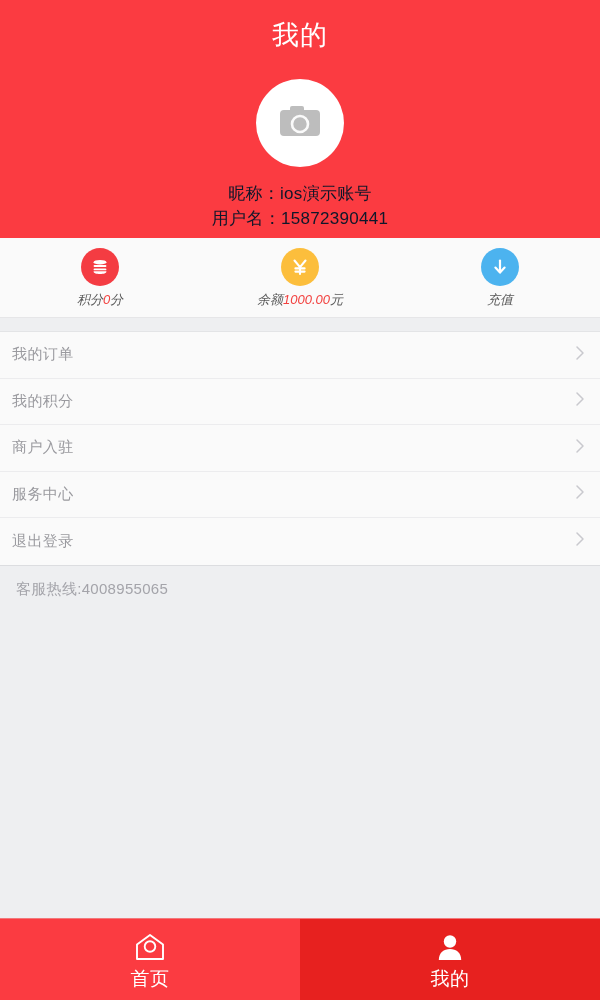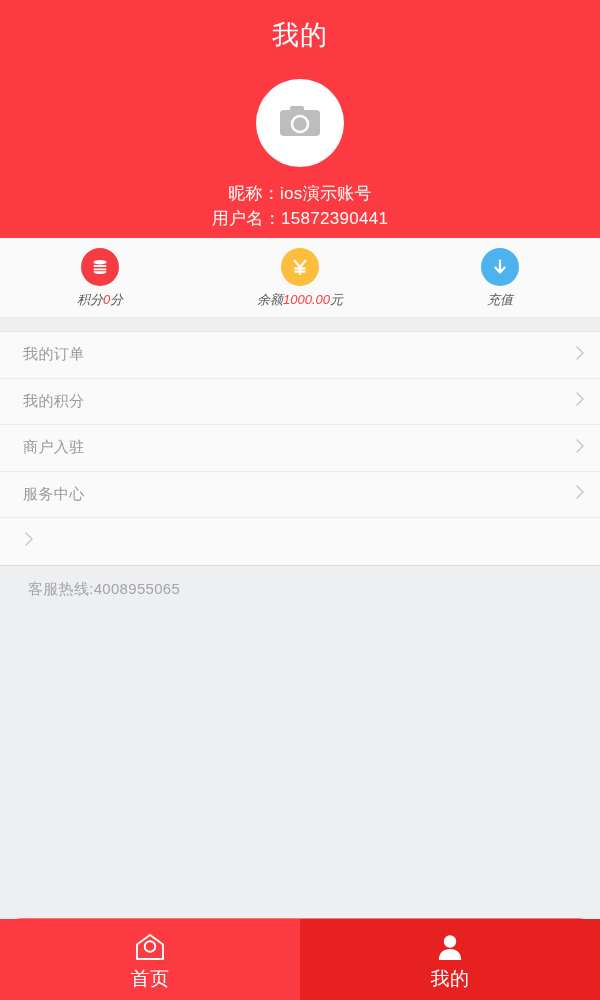--- a/index.html
+++ b/index.html
@@ -35,21 +35,21 @@
     border-radius:50%;
     background:#ffffff;
     margin-top:30px;
     display:flex;
     align-items:center;
     justify-content:center;
   }
   .camera-icon { display:block; }
   .profile-lines { margin-top:14px; text-align:center; }
   .profile-line {
-    color:#ffffff;
+    color:#0f172a;
     font-size:17px;
     line-height:25px;
     letter-spacing:0.3px;
   }
 
   
   .stats {
     background:#fafafa;
     height:80px;
     width:100%;
@@ -92,52 +92,51 @@
   
   .menu {
     background:#fafafa;
     border-top:1px solid #e3e4e6;
     border-bottom:1px solid #dcdde0;
   }
   .menu-item {
     height:46.5px;
     display:flex;
     align-items:center;
-    padding:0 14px 0 23px;
+    padding:0 14px 0 12px;
     border-bottom:1px solid #ececee;
     cursor:pointer;
     font-family:Liberation Serif, serif;
   }
   .menu-item:last-child { border-bottom:none; }
   .menu-label {
     flex:1;
     font-size:15px;
     color:#9a9a9f;
     letter-spacing:0.4px;
   }
   .chevron { display:block; }
 
   
   .hotline {
-    padding:14px 12px 0 28px;
+    padding:14px 12px 0 16px;
     font-size:15px;
     color:#a4a4aa;
     letter-spacing:0.3px;
   }
 
   
   .tabbar {
     position:absolute;
     left:0; bottom:0;
     width:600px;
     height:82px;
     display:flex;
     border-top:1px solid #f1787b;
     background:#fb3b41;
-    border-radius:22px;
   }
   .tab {
     flex:1;
     display:flex;
     flex-direction:column;
     align-items:center;
     justify-content:center;
     cursor:pointer;
     background:#fb3b41;
   }
@@ -251,20 +250,21 @@
   <div class="menu-item">
     <span class="menu-label">服务中心</span>
     <span class="chevron">
       <svg width="12" height="18" viewBox="0 0 12 18">
           <path d="M3 3 L9 9 L3 15" fill="none" stroke="#c9c9ce" stroke-width="1.5" stroke-linecap="round" stroke-linejoin="round"></path>
         </svg>
     </span>
   </div>
 
   <div class="menu-item">
+    <span class="menu-label">退出登录</span>
     <span class="chevron">
       <svg width="12" height="18" viewBox="0 0 12 18">
           <path d="M3 3 L9 9 L3 15" fill="none" stroke="#c9c9ce" stroke-width="1.5" stroke-linecap="round" stroke-linejoin="round"></path>
         </svg>
     </span>
   </div>
 
 </div>
 
 <div class="hotline">客服热线:4008955065</div>

